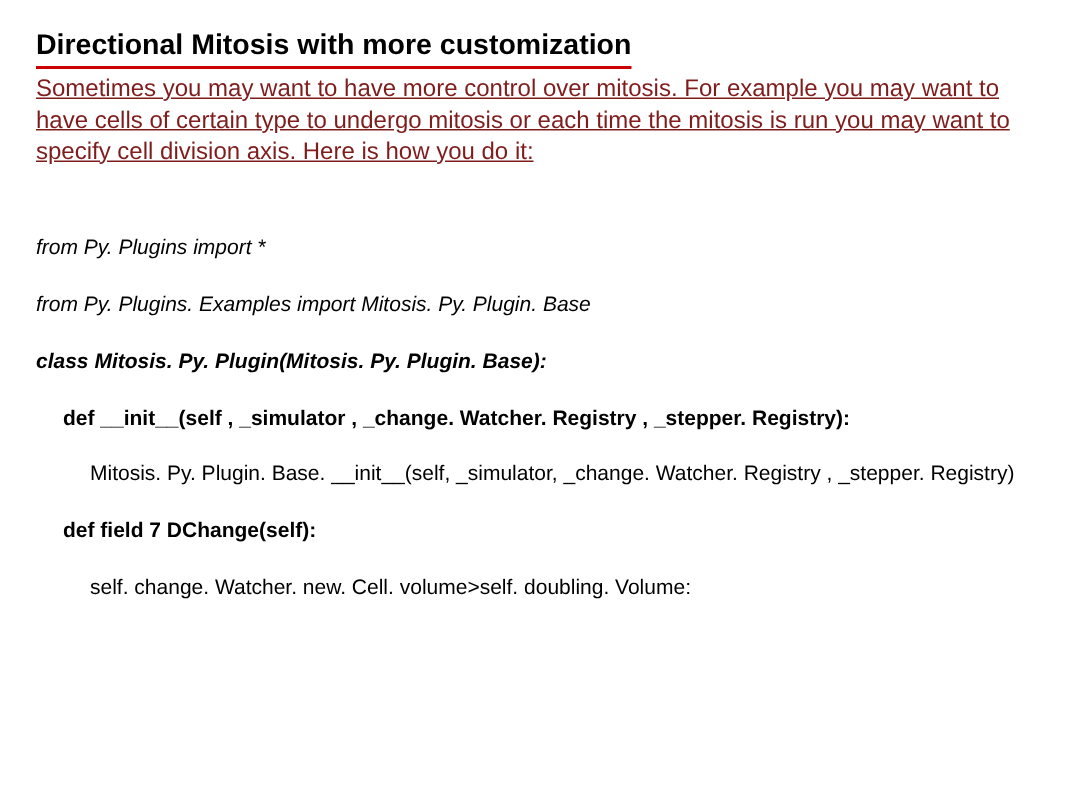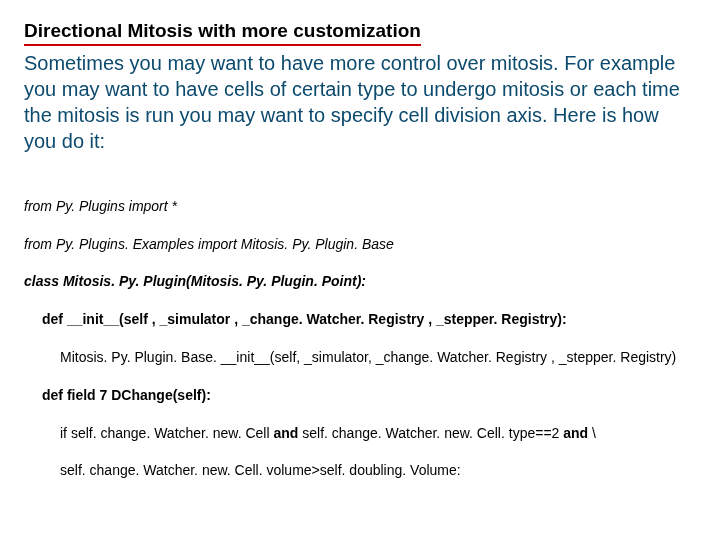--- a/index.html
+++ b/index.html
@@ -15,24 +15,25 @@
   .title {
     font-weight: bold;
     font-size: 19px;
     color: #000;
     border-bottom: 2px solid #cc0000;
     display: inline-block;
     padding-bottom: 2px;
     margin-bottom: 4px;
   }
   .intro {
-    font-size: 20px;
+    font-size: 16px;
     line-height: 1.3;
-    color: #0c4a6e;
+    color: #7f1d1d;
     margin-bottom: 24px;
+    text-decoration: underline;
   }
   .code {
     font-size: 14px;
     line-height: 1.35;
     font-family: Arial, Helvetica, sans-serif;
     white-space: pre;
     color: #000;
   }
   .code .b { font-weight: bold; }
   .i0 { padding-left: 0; font-style: italic; }
@@ -45,25 +46,24 @@
 
 
 
 <div class="title">Directional Mitosis with more customization</div>
 
 <div class="intro">Sometimes you may want to have more control over mitosis. For example you may want to have cells of certain type to undergo mitosis or each time the mitosis is run you may want to specify cell division axis. Here is how you do it:</div>
 
 <div class="code">
 <div class="i0">from Py. Plugins import *</div>
 <div class="i0">from Py. Plugins. Examples import Mitosis. Py. Plugin. Base</div>
-<div class="i0"><span class="b">class Mitosis. Py. Plugin(Mitosis. Py. Plugin. Point):</span></div>
+<div class="i0"><span class="b">class Mitosis. Py. Plugin(Mitosis. Py. Plugin. Base):</span></div>
 <div class="i1"><span class="b">def __init__(self , _simulator , _change. Watcher. Registry , _stepper. Registry):</span></div>
 <div class="i2">Mitosis. Py. Plugin. Base. __init__(self, _simulator, _change. Watcher. Registry , _stepper. Registry)</div>
 <div class="i1"><span class="b">def field 7 DChange(self):</span></div>
-<div class="i2"><span>if self. change. Watcher. new. Cell </span><span class="b">and</span><span> self. change. Watcher. new. Cell. type==2 </span><span class="b">and</span><span> \</span></div>
 <div class="i2">self. change. Watcher. new. Cell. volume&gt;self. doubling. Volume:</div>
 
 
 
 
 
 
 
 
 </div>

